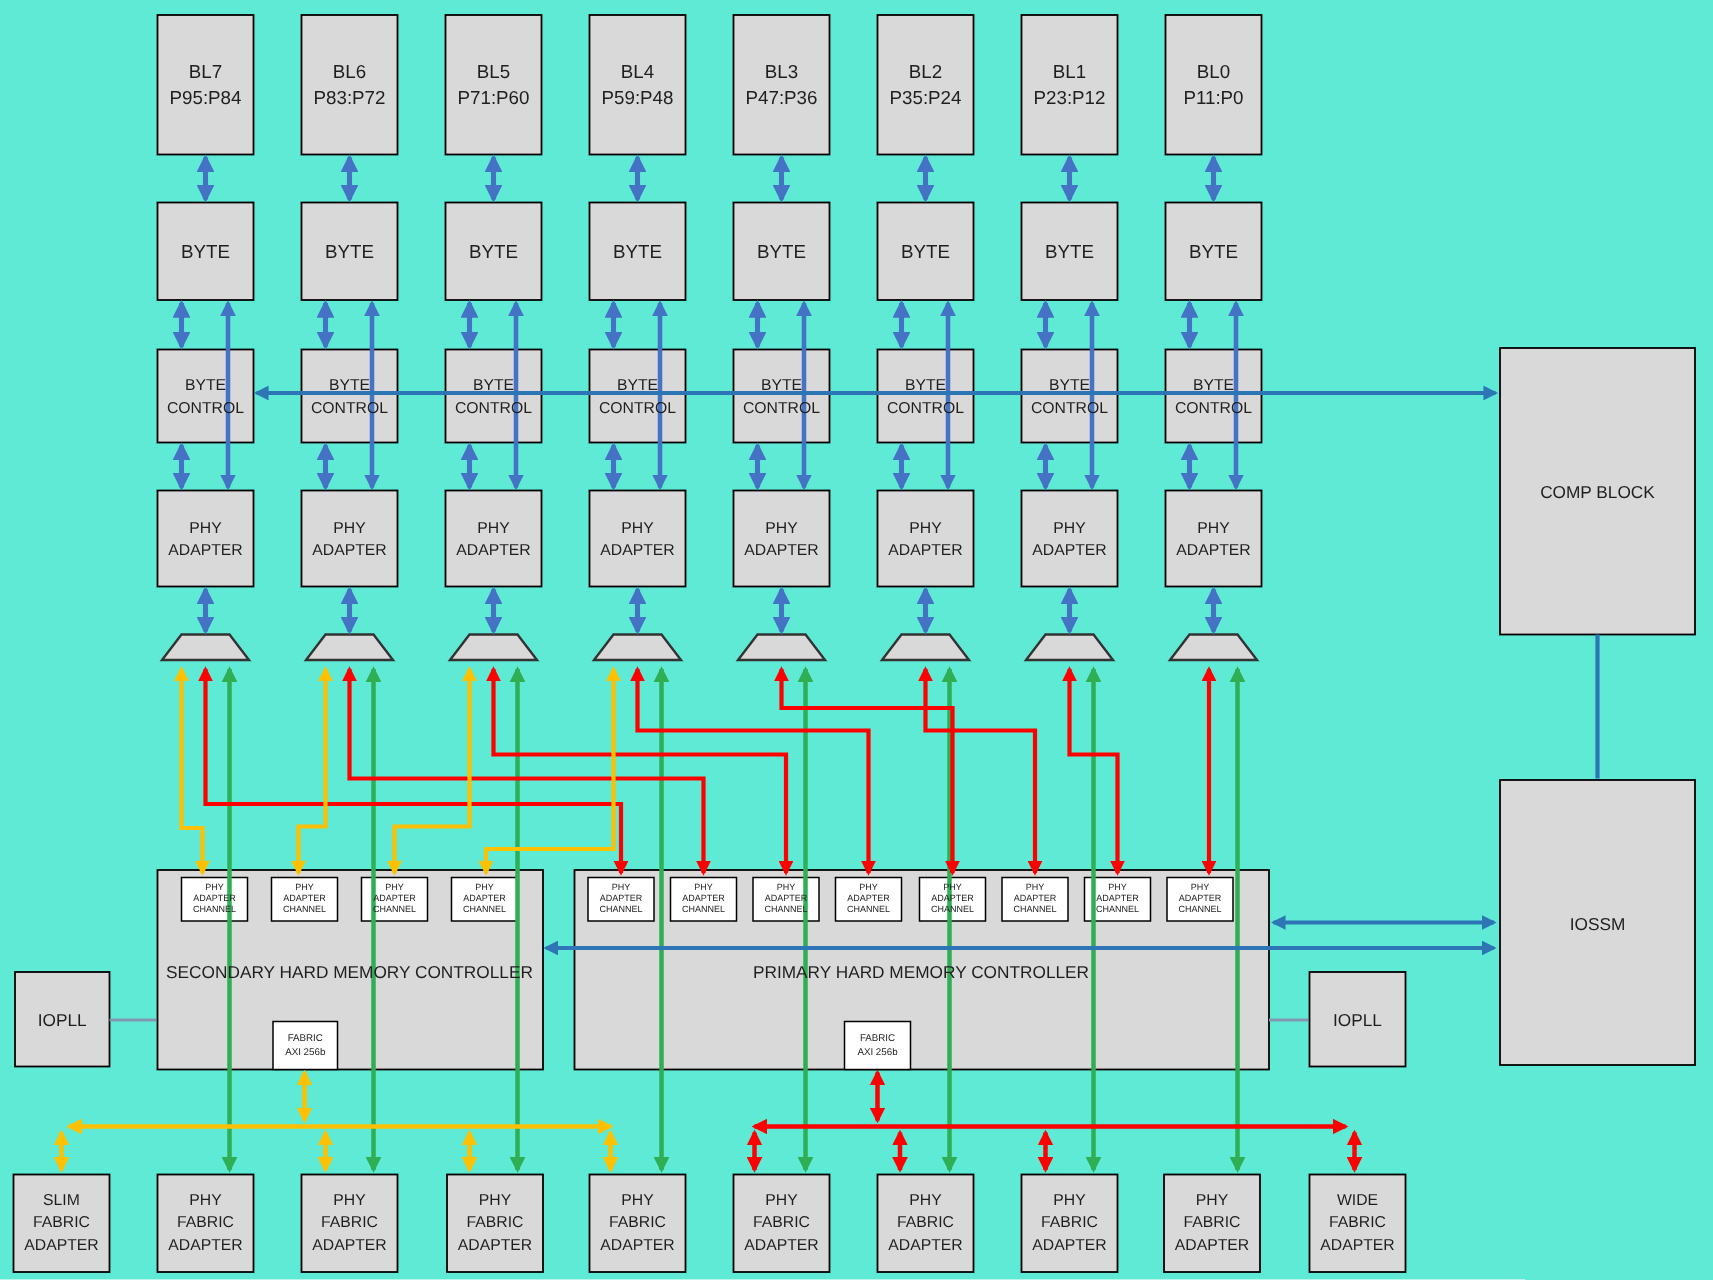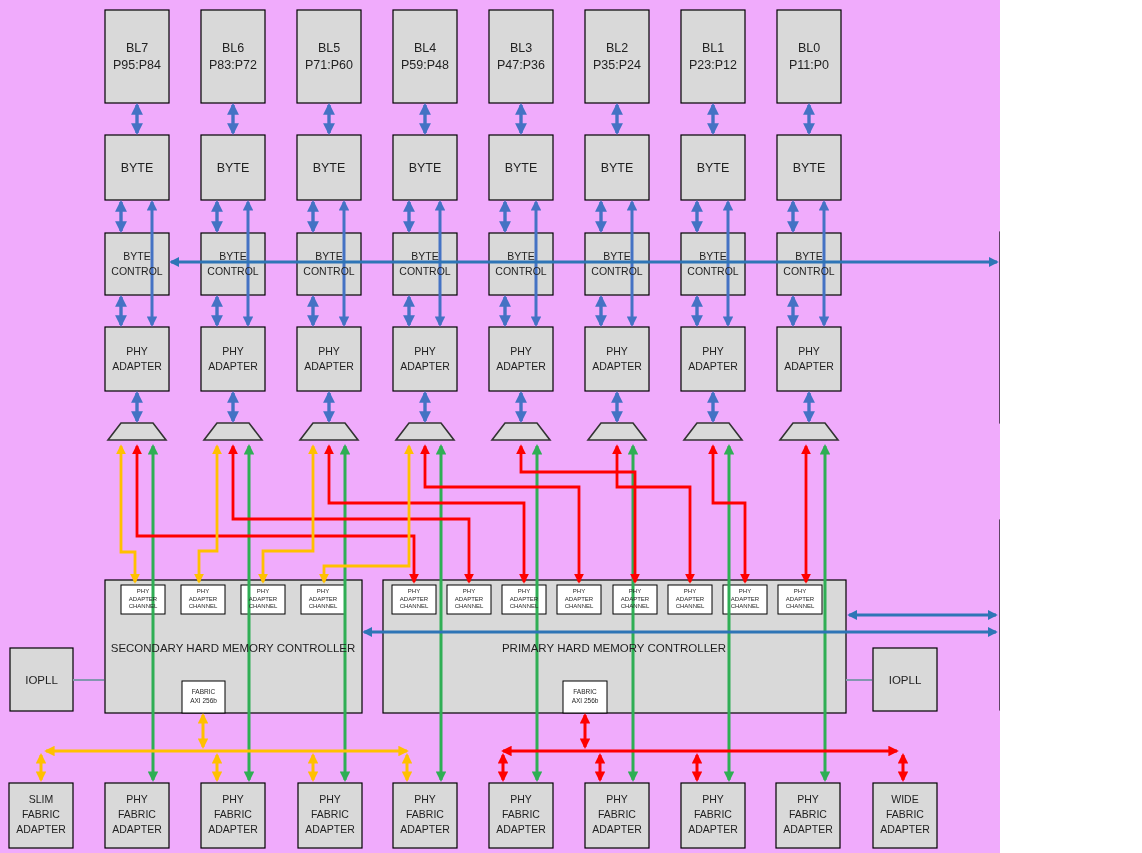--- a/index.html
+++ b/index.html
@@ -1,16 +1,16 @@
 <!DOCTYPE html>
 <html><head>
 <meta charset="utf-8">
 <style>
   html,body{margin:0;padding:0;background:#ffffff;}
-  .stage{position:relative;width:1000px;height:853px;background:#f0abfc;overflow:hidden;
+  .stage{position:relative;width:1142px;height:853px;background:#5eead4;overflow:hidden;
          font-family:"Liberation Sans", sans-serif;}
   svg text{font-family:"Liberation Sans", sans-serif;fill:#1f1f1f;}
 </style>
 </head>
 <body>
 
 <div class="stage">
   <svg id="diagram" width="1142" height="853" viewBox="0 0 1142 853" xmlns="http://www.w3.org/2000/svg">
       <defs>
         <marker id="ah-blue" viewBox="0 0 10 10" refX="8.2" refY="5" markerWidth="3.5" markerHeight="3.5" orient="auto-start-reverse" markerUnits="strokeWidth">

